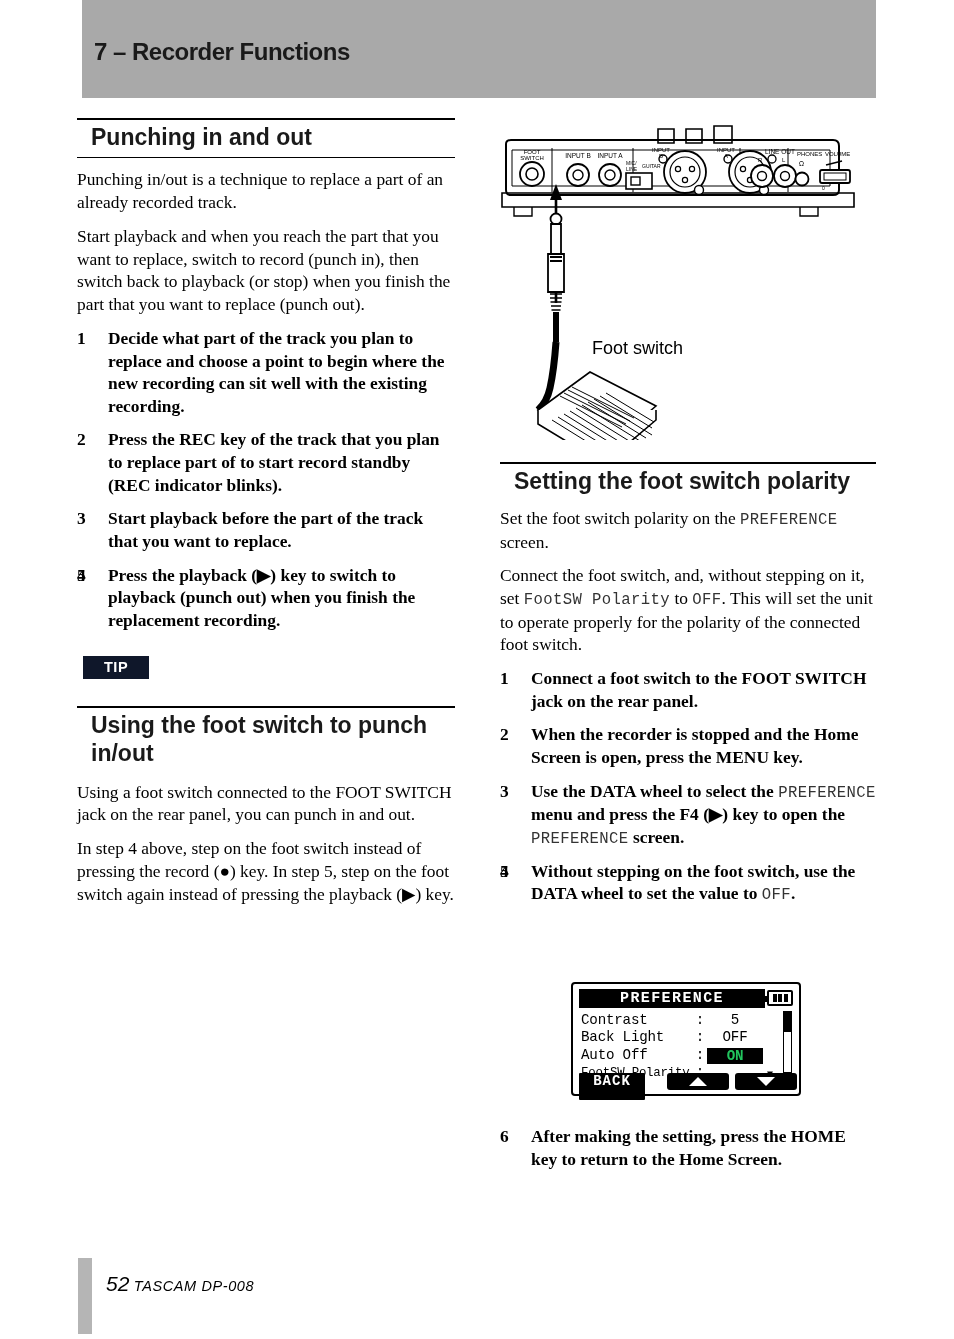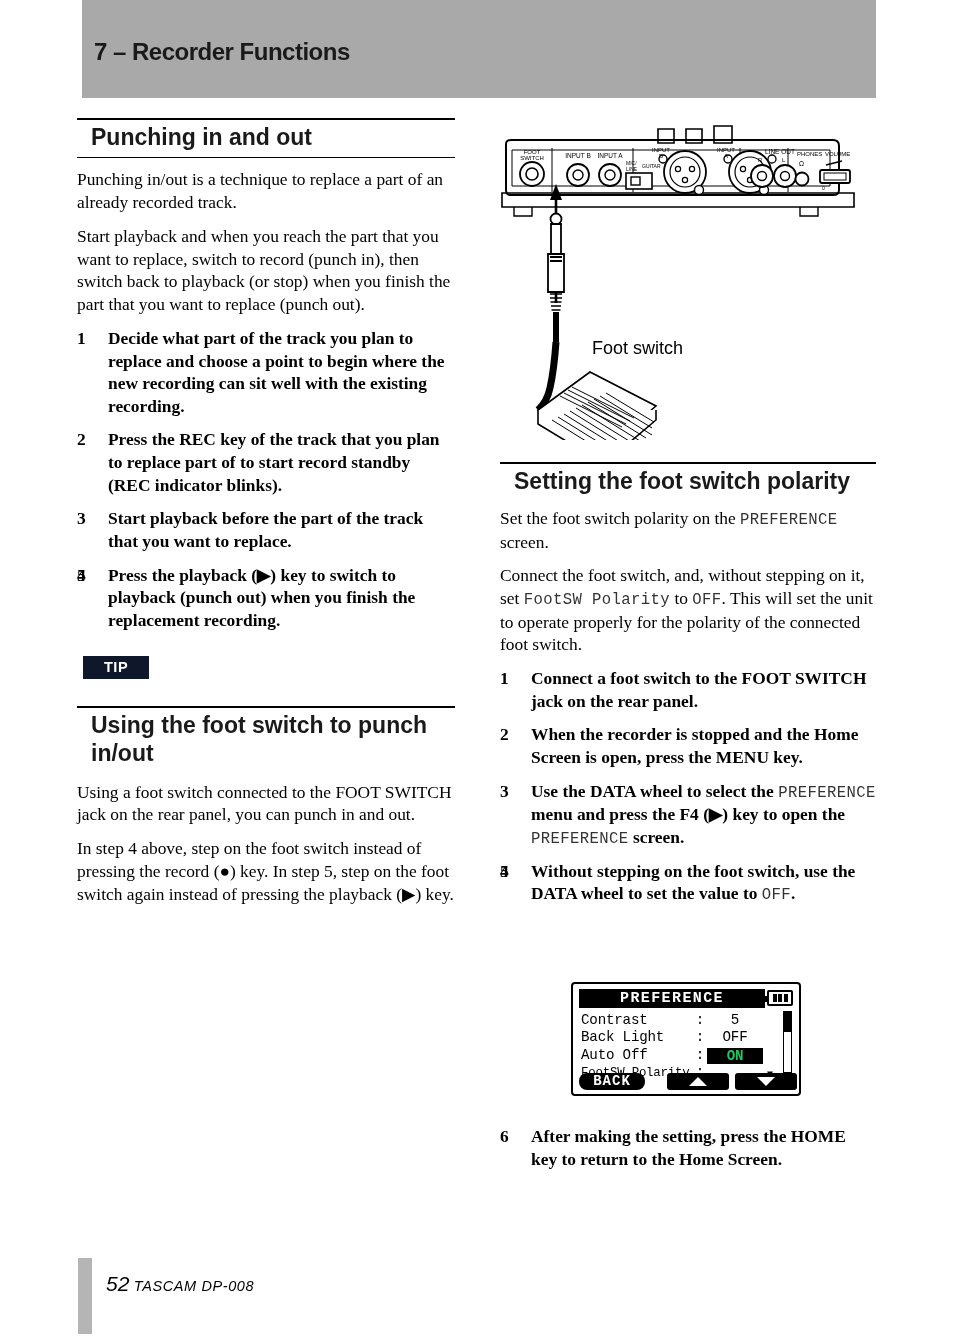--- a/index.html
+++ b/index.html
@@ -107,23 +107,23 @@
     display:inline-block;width:56px;margin:16px auto;text-align:center;
   }
   .lcd-row .caret{width:14px;text-align:center;font-size:10px;}
   .lcd-scroll{
     position:absolute;right:7px;top:27px;width:9px;height:62px;
     border:1.6px solid #000;box-sizing:border-box;
   }
   .lcd-scroll i{display:block;width:100%;height:20px;background:#000;}
   .lcd-bottom{position:absolute;left:6px;bottom:4px;width:215px;height:17px;}
   .lcd-back{
-    position:absolute;left:0;top:0;width:66px;height:17px;background:#000;color:#fff;
+    position:absolute;left:0;top:0;width:66px;height:27px;background:#000;color:#fff;
     font-size:14px;font-weight:bold;text-align:center;line-height:17px;letter-spacing:1px;
-    border-radius:8px;
+    border-radius:1px;
   }
   .lcd-btn{
     position:absolute;top:0;width:62px;height:17px;background:#000;border-radius:3px;
     display:flex;align-items:center;justify-content:center;
   }
   .lcd-btn.up{left:88px;}
   .lcd-btn.dn{left:156px;}
   .tri{width:0;height:0;}
   .tri.up{border-left:9px solid transparent;border-right:9px solid transparent;border-bottom:9px solid #fff;}
   .tri.dn{border-left:9px solid transparent;border-right:9px solid transparent;border-top:9px solid #fff;}

